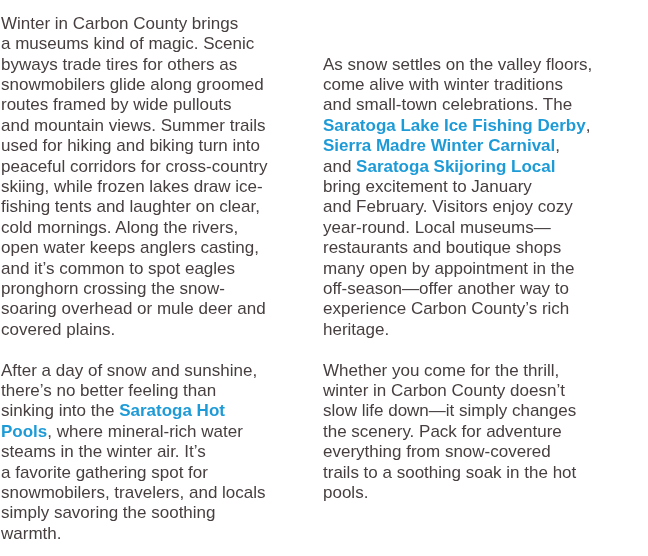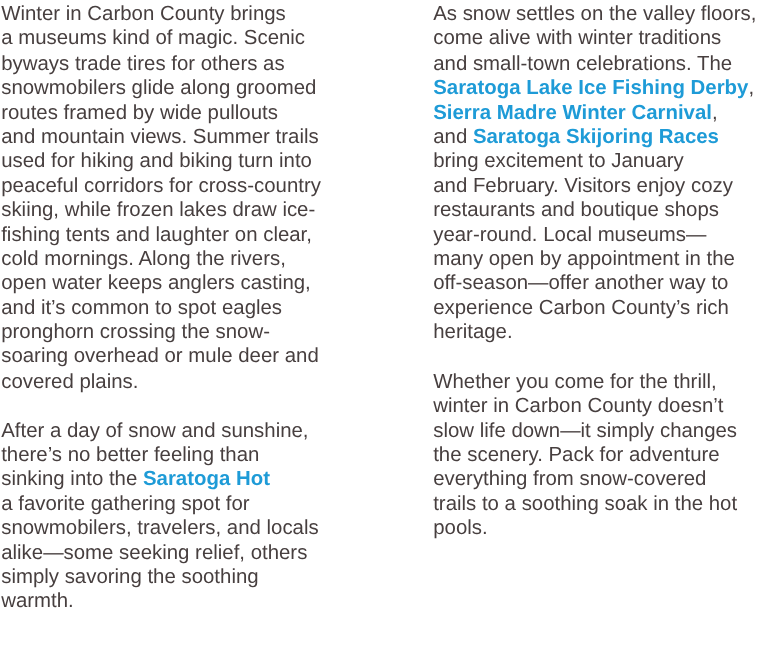--- a/index.html
+++ b/index.html
@@ -13,26 +13,27 @@
     background: var(--bg);
   }
   .page {
     position: relative;
     width: 648px;
     height: 556px;
     box-sizing: border-box;
     background: var(--bg);
     padding: 2px 0 0 1px;
     display: flex;
-    gap: 50px;
+    gap: 12px;
     font-family: "Liberation Sans", "DejaVu Sans", sans-serif;
     font-size: 17px;
     line-height: 20.4px;
     color: var(--text);
     overflow: hidden;
+    align-items: center;
   }
   .col {
     flex: 0 0 310px;
     width: 310px;
   }
   .col.right {
     flex: 0 0 305px;
     width: 305px;
   }
   .para + .para {
@@ -70,39 +71,40 @@
         <div class="line"><span>open water keeps anglers casting,</span></div>
         <div class="line"><span>and it’s common to spot eagles</span></div>
         <div class="line"><span>pronghorn crossing the snow-</span></div>
         <div class="line"><span>soaring overhead or mule deer and</span></div>
         <div class="line"><span>covered plains.</span></div>
       </div>
       <div class="para">
         <div class="line"><span>After a day of snow and sunshine,</span></div>
         <div class="line"><span>there’s no better feeling than</span></div>
         <div class="line"><span>sinking into the </span><a class="link">Saratoga Hot</a></div>
+        <div class="line"><a class="link">Pools</a><span>, where mineral-rich water</span></div>
+        <div class="line"><span>steams in the winter air. It’s</span></div>
         <div class="line"><span>a favorite gathering spot for</span></div>
         <div class="line"><span>snowmobilers, travelers, and locals</span></div>
-        <div class="line"><span>alike—some seeking relief, others</span></div>
         <div class="line"><span>simply savoring the soothing</span></div>
         <div class="line"><span>warmth.</span></div>
       </div>
     </div>
   <div class="col right">
       <div class="para">
         <div class="line"><span>As snow settles on the valley floors,</span></div>
         <div class="line"><span>come alive with winter traditions</span></div>
         <div class="line"><span>and small-town celebrations. The</span></div>
         <div class="line"><a class="link">Saratoga Lake Ice Fishing Derby</a><span>,</span></div>
         <div class="line"><a class="link">Sierra Madre Winter Carnival</a><span>,</span></div>
-        <div class="line"><span>and </span><a class="link">Saratoga Skijoring Races</a></div>
+        <div class="line"><span>and </span><a class="link">Saratoga Skijoring Local</a></div>
         <div class="line"><span>bring excitement to January</span></div>
         <div class="line"><span>and February. Visitors enjoy cozy</span></div>
+        <div class="line"><span>year-round. Local museums—</span></div>
         <div class="line"><span>restaurants and boutique shops</span></div>
-        <div class="line"><span>year-round. Local museums—</span></div>
         <div class="line"><span>many open by appointment in the</span></div>
         <div class="line"><span>off-season—offer another way to</span></div>
         <div class="line"><span>experience Carbon County’s rich</span></div>
         <div class="line"><span>heritage.</span></div>
       </div>
       <div class="para">
         <div class="line"><span>Whether you come for the thrill,</span></div>
         <div class="line"><span>winter in Carbon County doesn’t</span></div>
         <div class="line"><span>slow life down—it simply changes</span></div>
         <div class="line"><span>the scenery. Pack for adventure</span></div>

